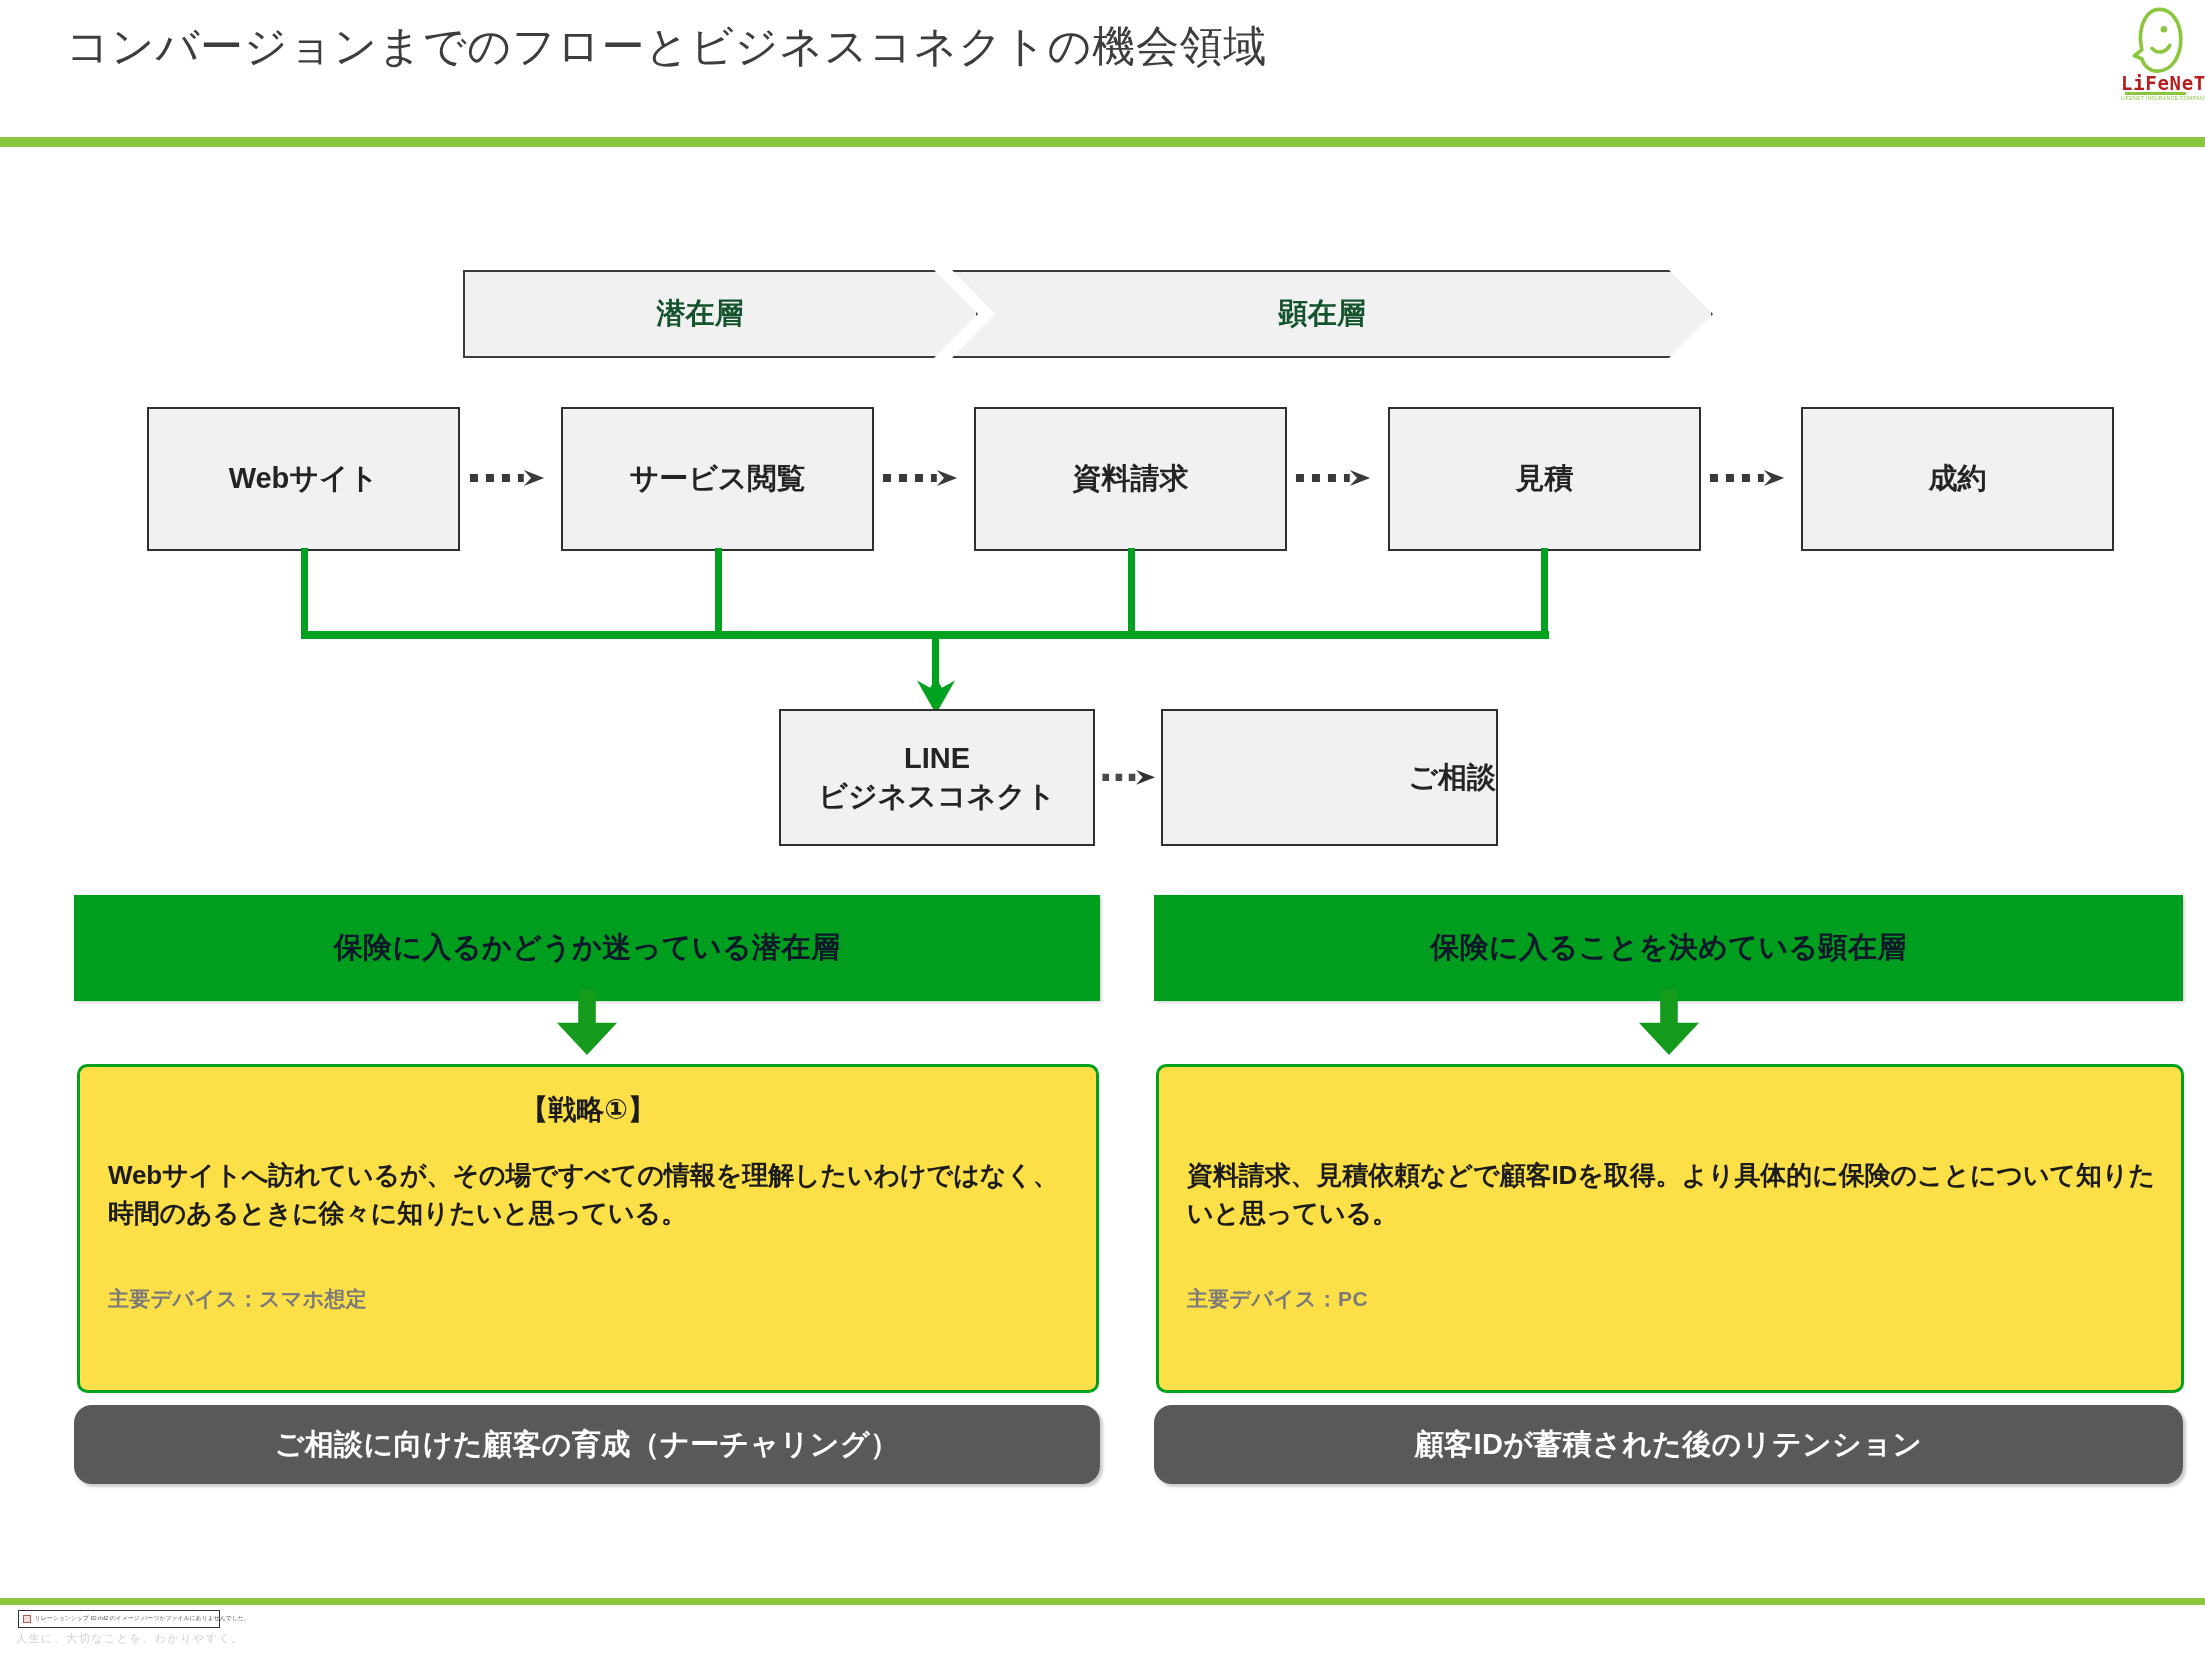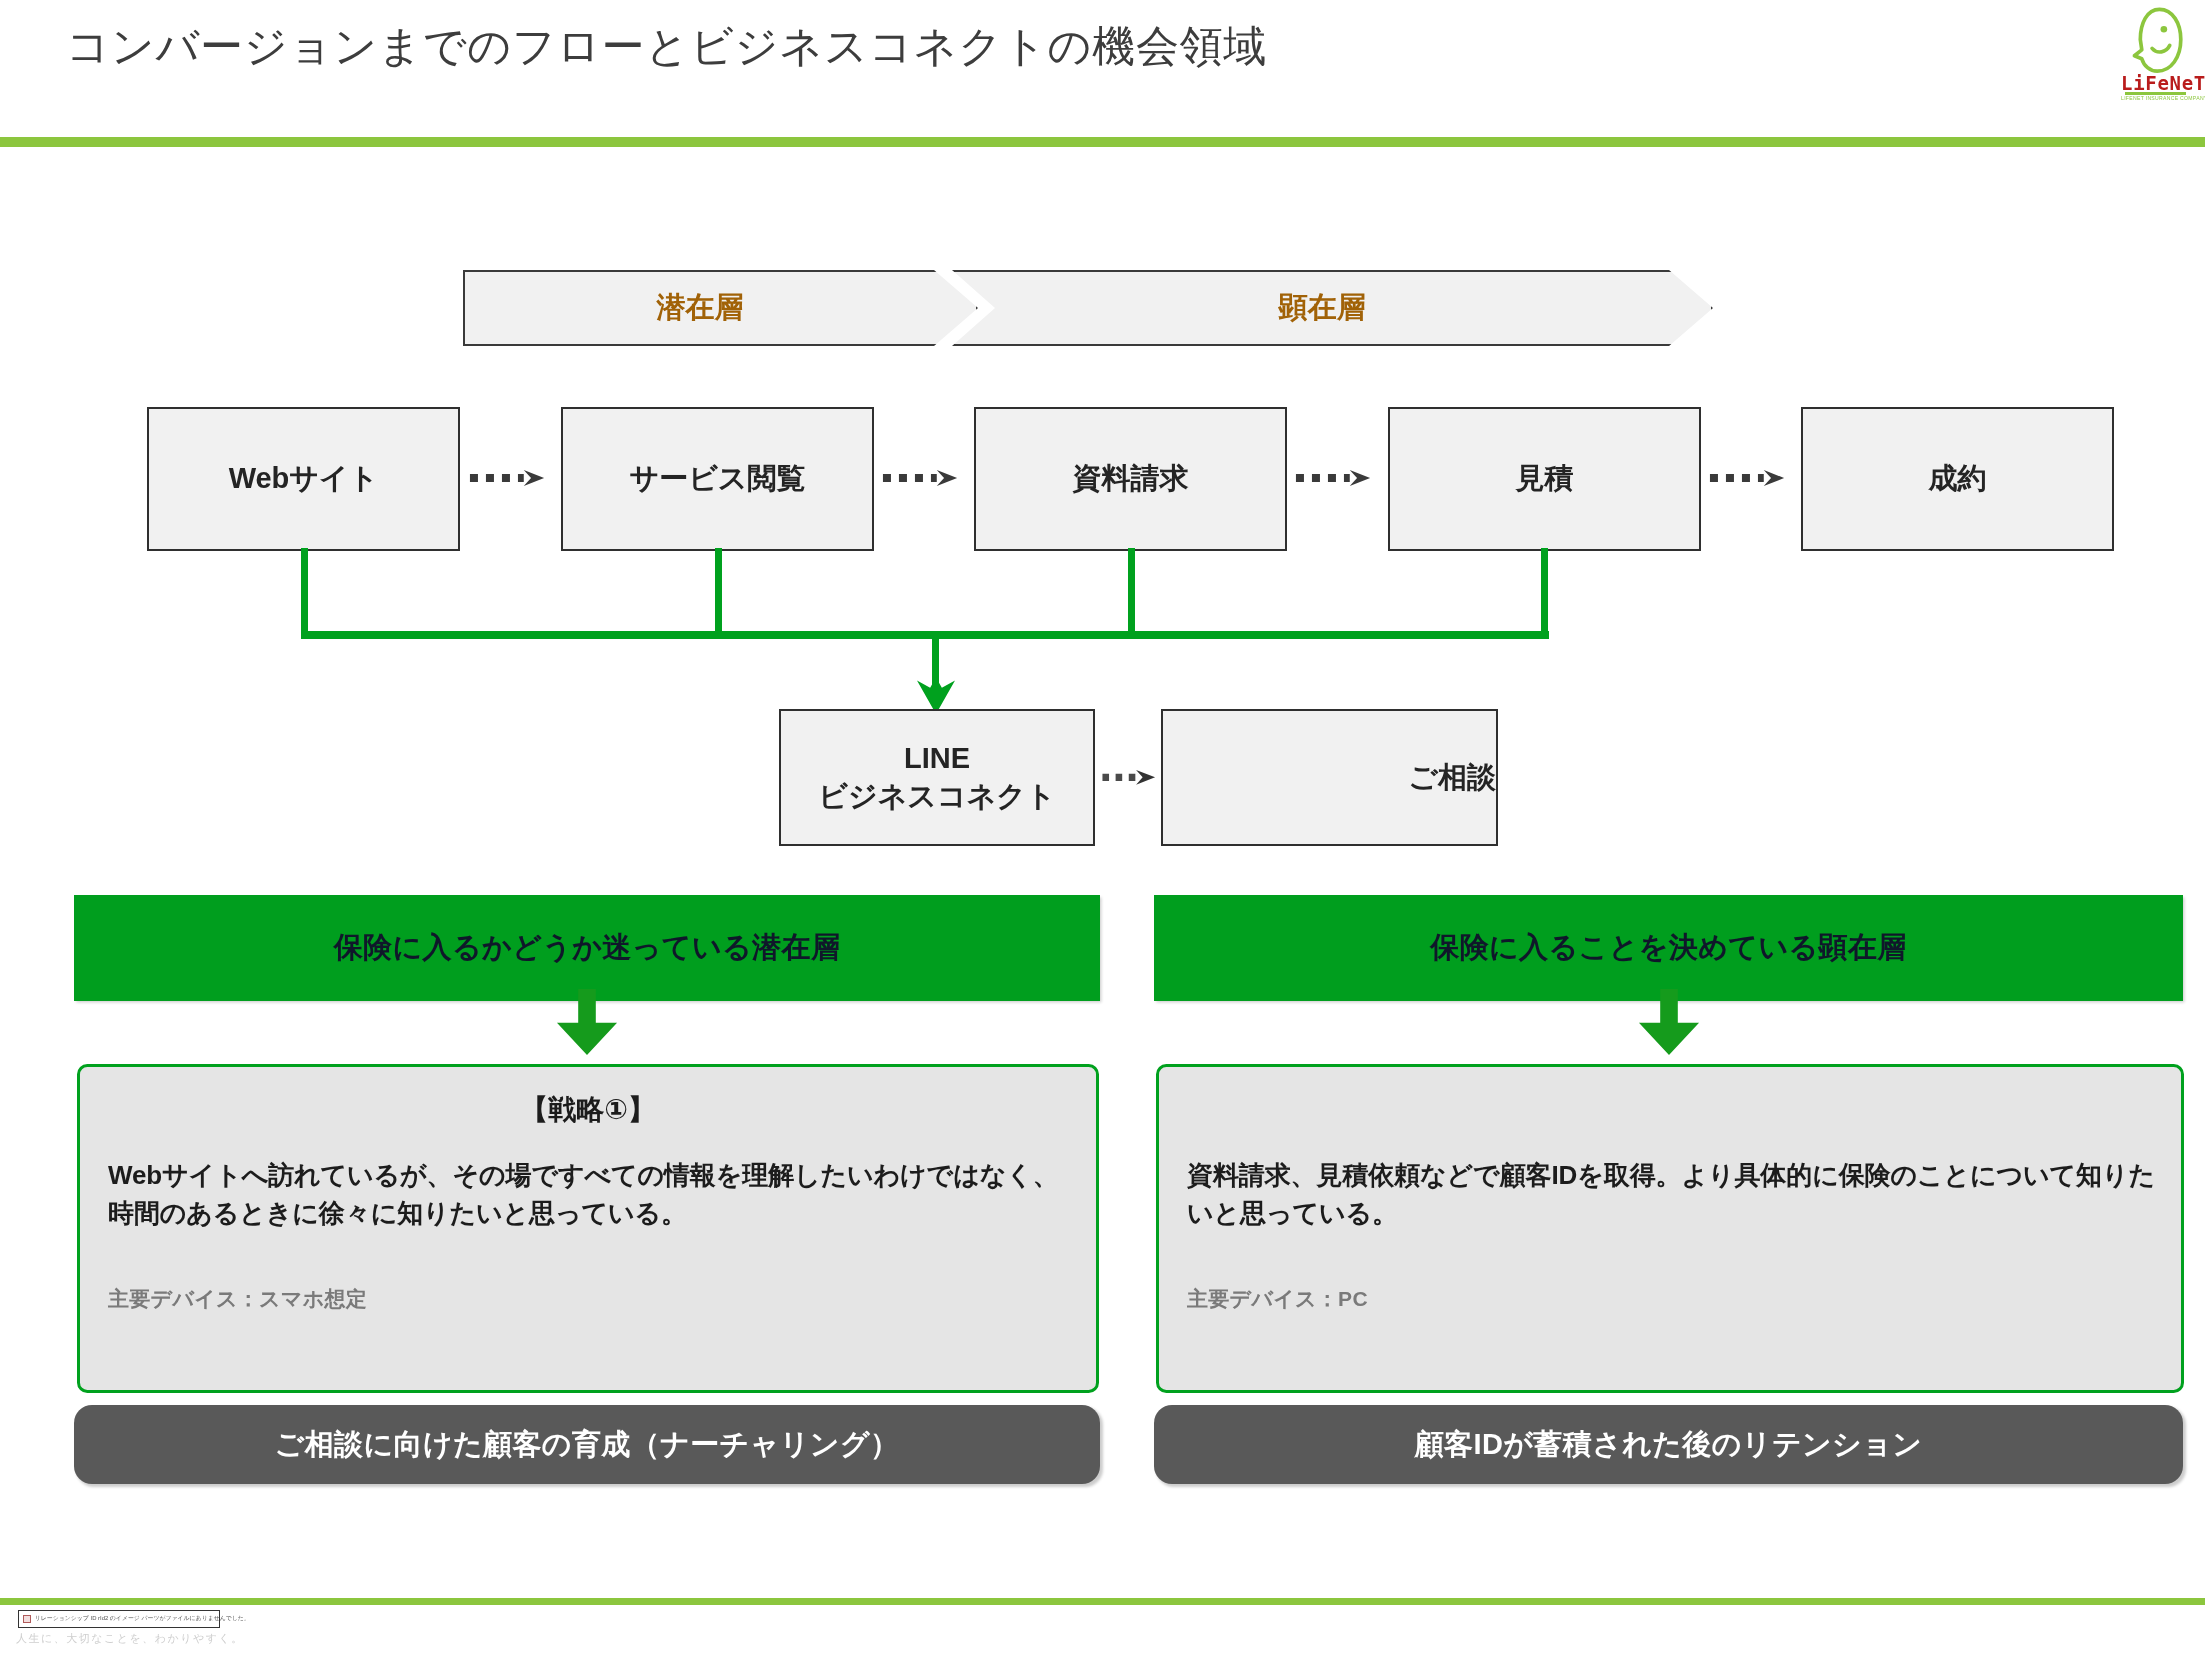--- a/index.html
+++ b/index.html
@@ -27,26 +27,26 @@
     font-size:19px;font-weight:bold;color:#b91c1c;letter-spacing:0.7px;
     font-family:"DejaVu Sans Mono",monospace;
   }
   #logo-underline{position:absolute;left:4.4px;top:85px;width:61px;height:2.9px;background:#8cc63e;}
   #logo-sub{
     position:absolute;left:0px;top:88px;width:70px;text-align:center;
     font-size:5.1px;color:#8cc63e;letter-spacing:0.3px;white-space:nowrap;
   }
   
   .chev{
-    position:absolute;height:76px;
+    position:absolute;height:88px;
     background:#f1f1f1;
     border:2.2px solid #3a3a3a;
     box-sizing:border-box;
     display:flex;align-items:center;justify-content:center;
-    font-size:29px;font-weight:bold;color:#a16207;
+    font-size:29px;font-weight:bold;color:#14532d;
   }
   #chev-latent{
     left:463px;top:270px;width:515px;
     clip-path:polygon(0 0, calc(100% - 44px) 0, 100% 50%, calc(100% - 44px) 100%, 0 100%);
   }
   #chev-active{
     left:952px;top:270px;width:761px;
     clip-path:polygon(0 0, calc(100% - 44px) 0, 100% 50%, calc(100% - 44px) 100%, 0 100%, 43px 50%);
   }
   #chev-latent .chev-lbl{transform:translateX(-20.6px);}
@@ -78,21 +78,21 @@
     display:flex;align-items:center;justify-content:center;
     color:#0f172a;font-size:29px;font-weight:bold;letter-spacing:0.4px;
     box-shadow:2.2px 2.2px 2.9px rgba(0,0,0,.20);
   }
   #gbanner-left{left:74px;top:895px;width:1026px;}
   #gbanner-right{left:1154px;top:895px;width:1029px;}
   .gdown{position:absolute;width:66px;height:66px;}
   
   .card{
     position:absolute;top:1064px;height:329px;
-    background:#e5e5e5;border:3.7px solid #00a11e;border-radius:10.3px;
+    background:#fde047;border:3.7px solid #00a11e;border-radius:10.3px;
     box-sizing:border-box;
   }
   #card-left{left:77px;width:1022px;}
   #card-right{left:1156px;width:1028px;}
   .card-title{
     position:absolute;left:0;right:0;top:23.5px;text-align:center;
     font-size:28px;font-weight:bold;color:#1c1c1c;
   }
   .card-body{
     position:absolute;left:28px;right:25px;top:90px;

